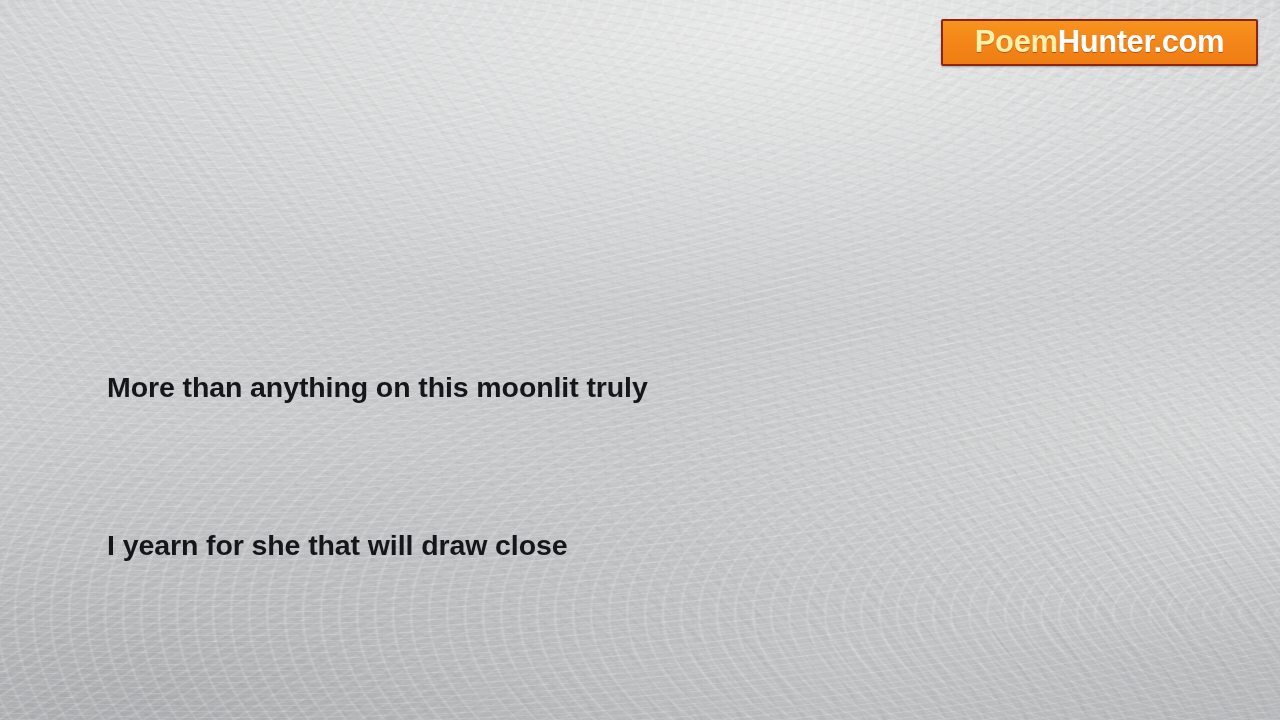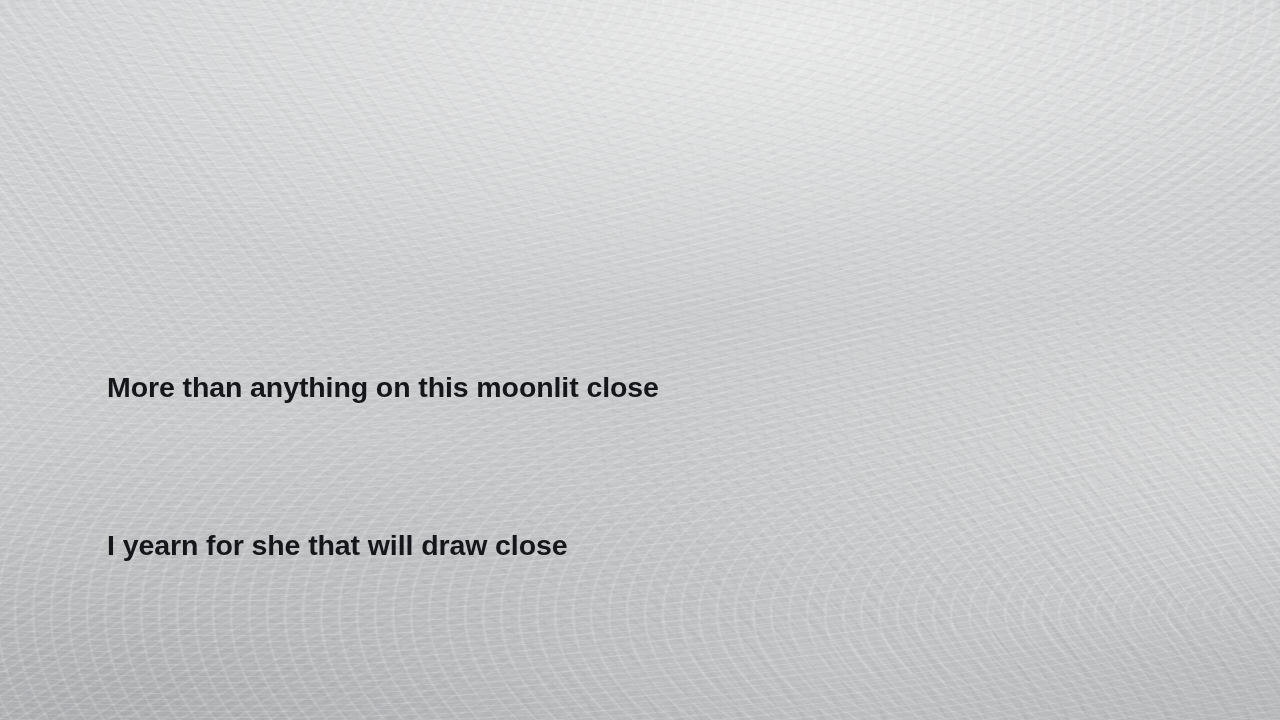--- a/index.html
+++ b/index.html
@@ -208,22 +208,25 @@
   <div class="bg-base"></div>
   <div class="bg-strokes-a"></div>
   <div class="bg-strokes-b"></div>
   <div class="bg-strokes-c"></div>
   <div class="bg-strokes-d"></div>
   <div class="bg-grain"></div>
   <div class="bg-vignette"></div>
 
   <div class="poem">
     <span class="poem-line blank">&nbsp;</span>
-    <span class="poem-line">More than anything on this moonlit close</span>
+    <span class="poem-line">More than anything on this moonlit truly</span>
     <span class="poem-line">I yearn for she that will draw close</span>
     
     
     
     
   </div>
 
+  <div class="logo">
+    <span class="logo-text"><span class="logo-poem">Poem</span><span class="logo-hunter">Hunter.com</span></span>
+  </div>
 
 </div>
 
 </body></html>

